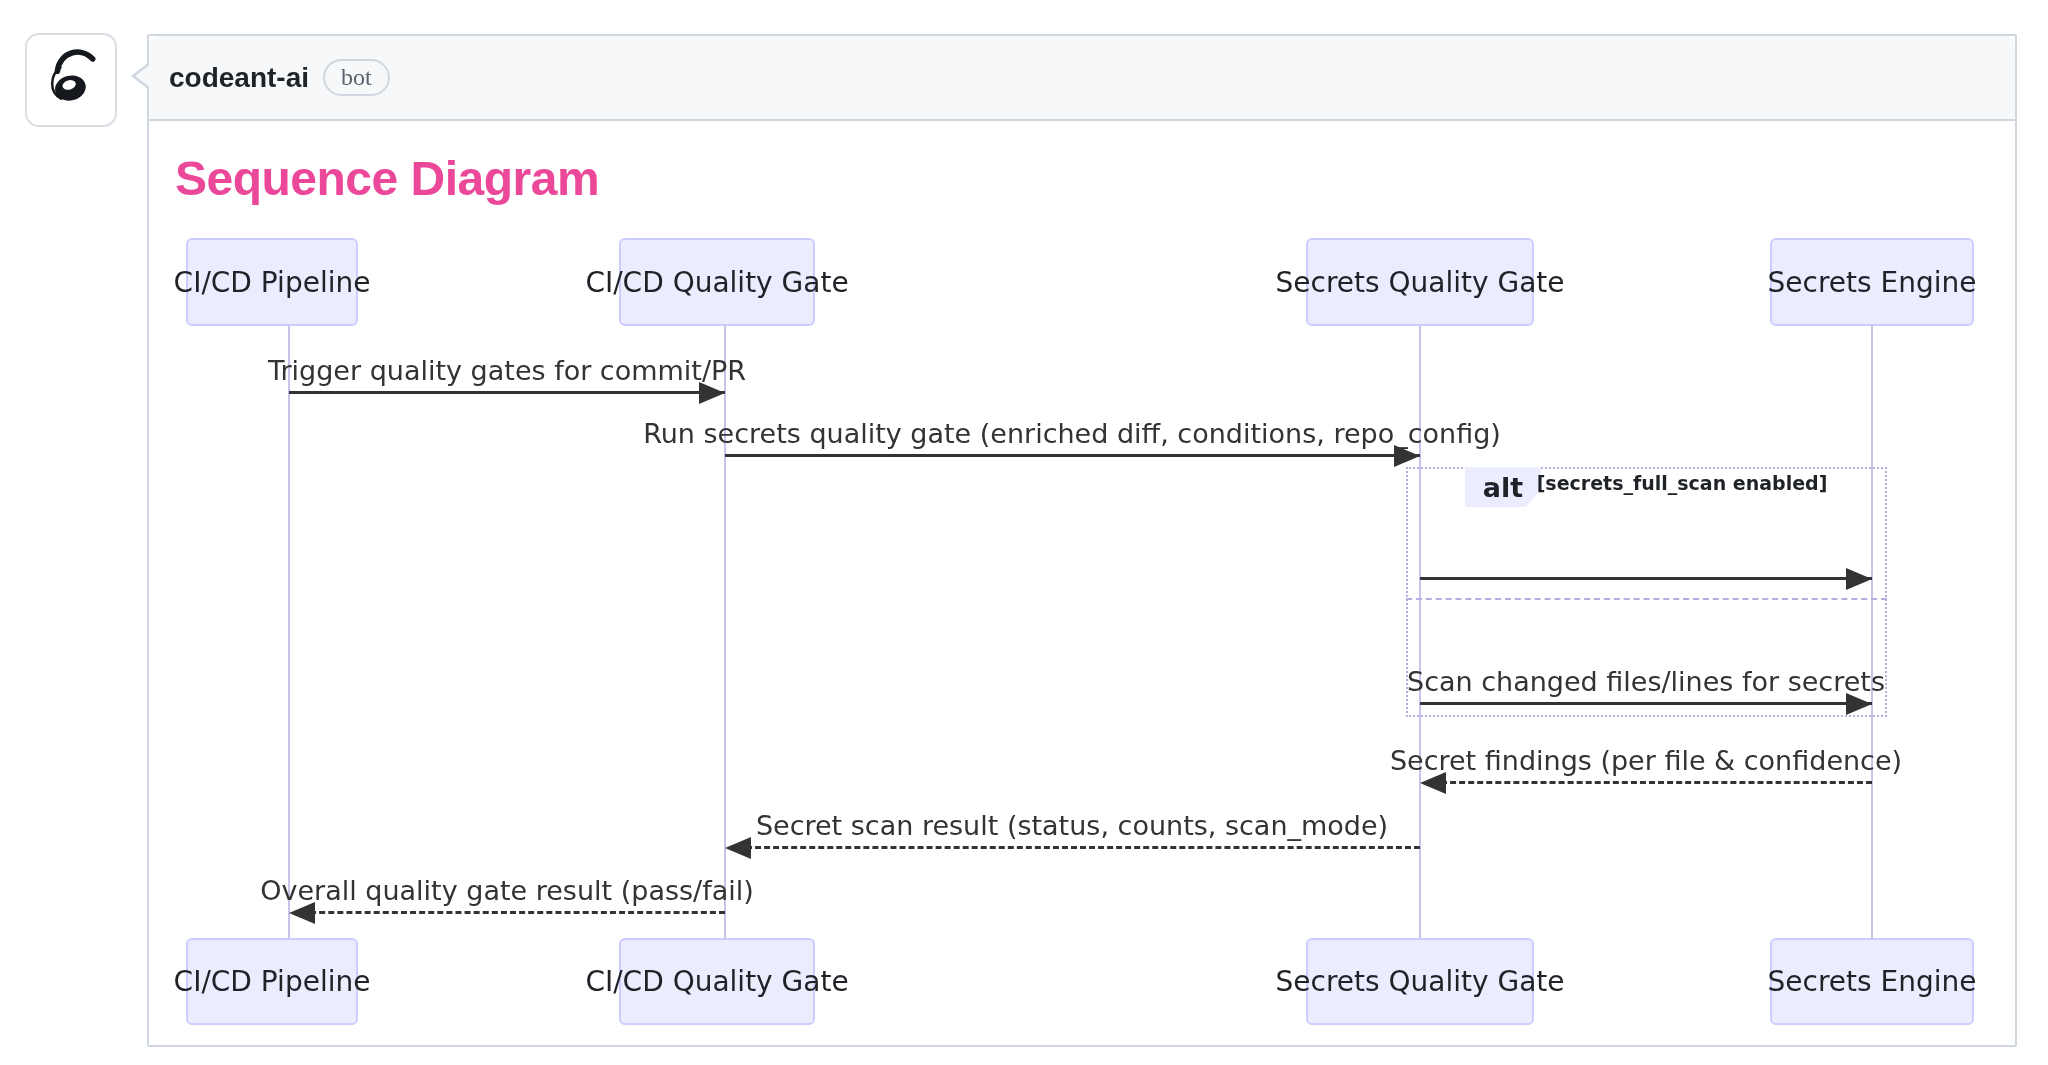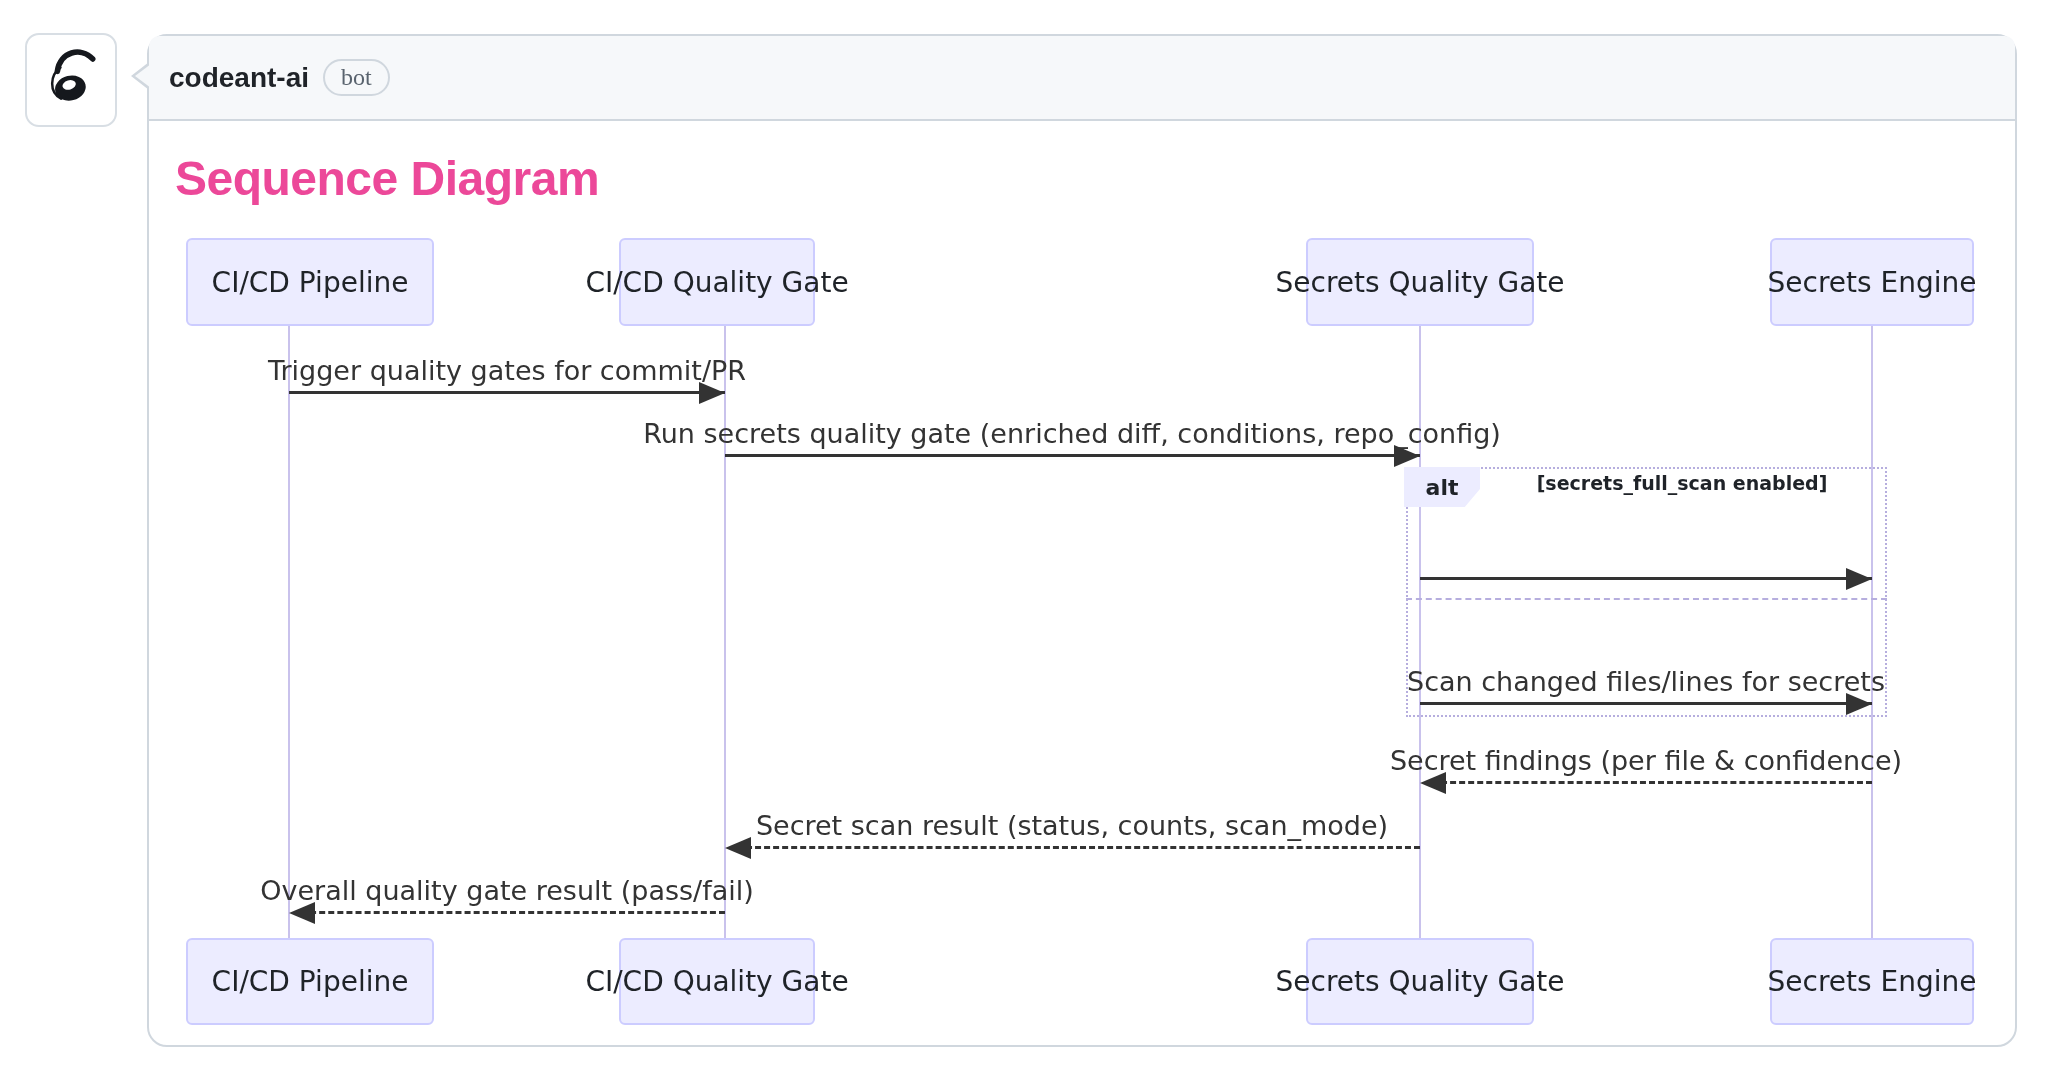--- a/index.html
+++ b/index.html
@@ -7,21 +7,21 @@
   .page { position:relative; width:2048px; height:1065px; font-family:"Liberation Sans", sans-serif; }
 
   
   .avatar {
     position:absolute; left:25px; top:33px; width:92px; height:94px;
     background:#ffffff; border:2px solid #d8dee4; border-radius:14px;
     display:flex; align-items:center; justify-content:center;
   }
   .comment {
     position:absolute; left:147px; top:34px; width:1870px; height:1013px;
-    background:#ffffff; border:2px solid #d0d7de; border-radius:20px;
+    background:#ffffff; border:2px solid #d0d7de; border-radius:2px;
   }
   .comment-header {
     position:absolute; left:0; top:0; width:100%; height:85px;
     background:#f6f8fa; border-bottom:2px solid #d0d7de;
     border-radius:10px 10px 0 0;
     display:flex; align-items:center; padding-left:20px;
   }
   
   .comment-header::before {
     content:""; position:absolute; left:-18px; top:26px;
@@ -49,45 +49,45 @@
 
   .lifeline { position:absolute; top:326px; height:612px; width:2px; background:#c9c2ec; }
   .ll-1 { left:288px; } .ll-2 { left:724px; } .ll-3 { left:1419px; } .ll-4 { left:1871px; }
 
   .actor {
     position:absolute; height:88px; background:#ececff; border:2px solid #ccccff; border-radius:6px;
     display:flex; align-items:center; justify-content:center;
     font-size:28px; color:#1f2328; white-space:nowrap;
   }
   .row-top { top:238px; } .row-bottom { top:938px; height:87px; }
-  .a1 { left:186px; width:248px; }
+  .a1 { left:186px; width:172px; }
   .a2 { left:619px; width:196px; }
   .a3 { left:1306px; width:228px; }
   .a4 { left:1770px; width:204px; }
 
   .msg-label {
     position:absolute; transform:translateX(-50%); white-space:nowrap;
     font-size:27px; color:#333333; text-align:center;
   }
   .msg-line { position:absolute; height:0; }
   .solid  { border-top:3px solid #333333; }
   .dashed { border-top:3px dashed #333333; }
   .head { position:absolute; width:0; height:0; }
   .head-r { border-left:26px solid #333333; border-top:11px solid transparent; border-bottom:11px solid transparent; }
   .head-l { border-right:26px solid #333333; border-top:11px solid transparent; border-bottom:11px solid transparent; }
 
   
   .alt-frame { position:absolute; left:1406px; top:467px; width:481px; height:250px; border:2px dotted #b6aede; }
   .alt-divider { position:absolute; left:1406px; top:598px; width:481px; height:0; border-top:2px dashed #b6aede; }
   .alt-tab {
-    position:absolute; left:1404px; top:467px; width:76px; height:40px;
+    position:absolute; left:1465px; top:467px; width:76px; height:40px;
     background:#ececff;
     clip-path:polygon(0 0, 100% 0, 100% 55%, 80% 100%, 0 100%);
     display:flex; align-items:center; justify-content:center;
-    font-size:22px; font-weight:600; color:#1f2328;
+    font-size:27px; font-weight:600; color:#1f2328;
   }
   .alt-cond { position:absolute; transform:translateX(-50%); white-space:nowrap; font-size:19px; font-weight:700; color:#1f2328; }
 </style>
 </head>
 <body>
 
 <div class="page">
 
   <div class="avatar">
     <svg width="62" height="68" viewBox="0 0 100 108">

